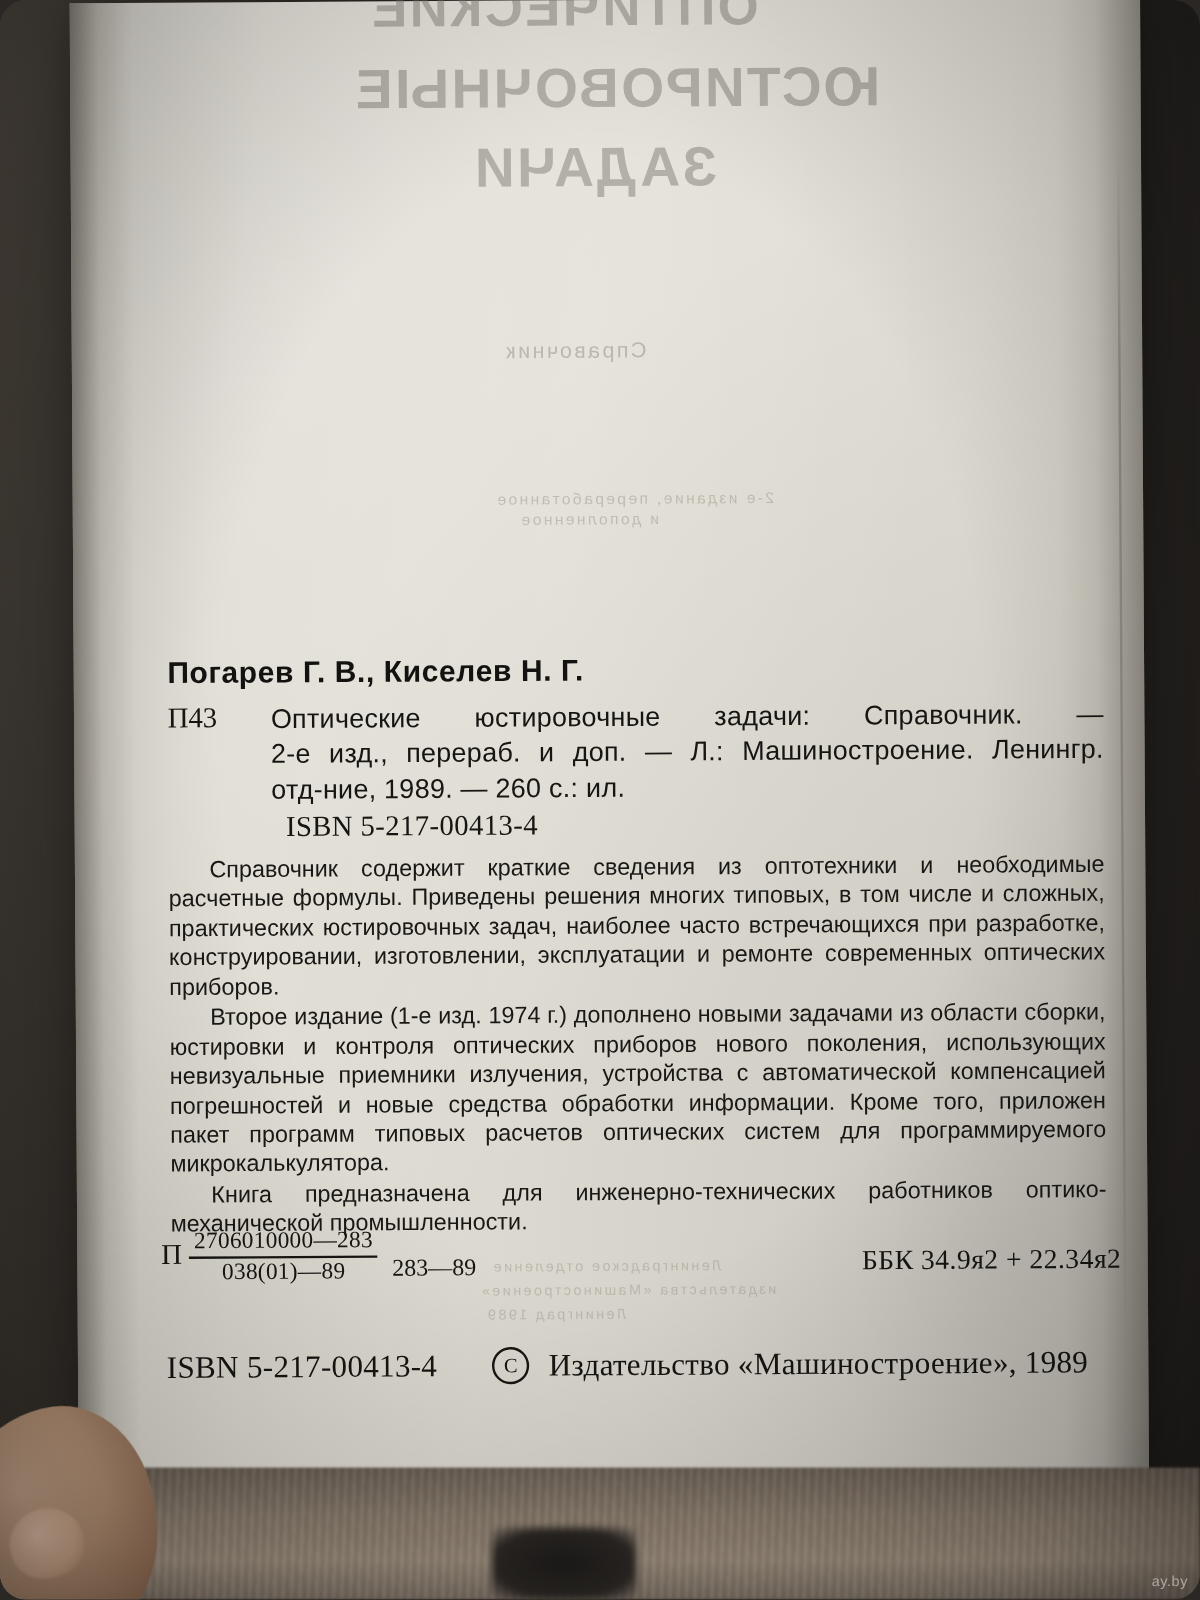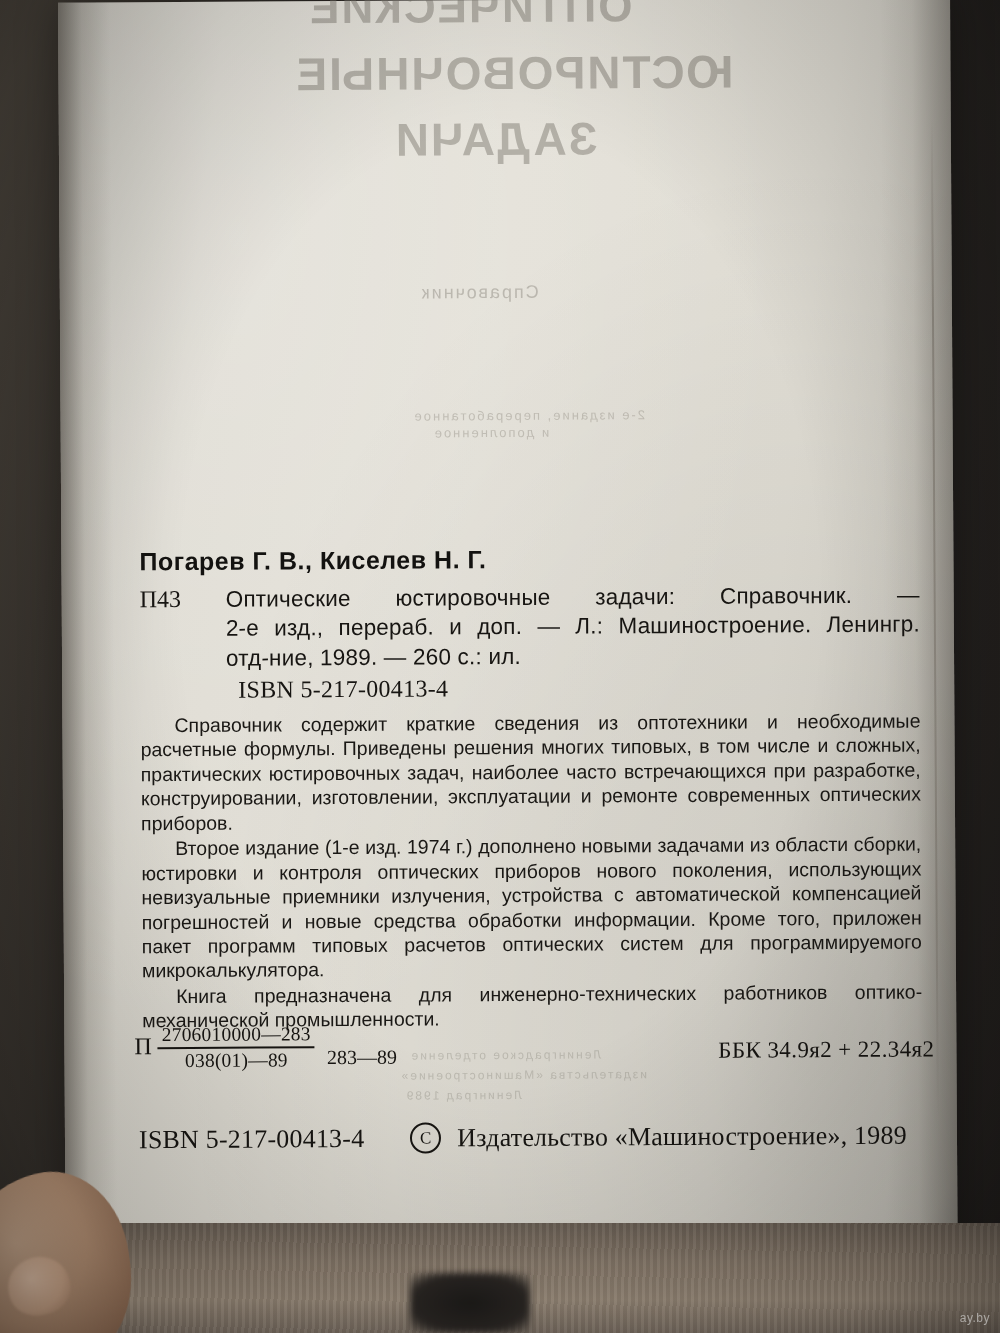--- a/index.html
+++ b/index.html
@@ -13,20 +13,21 @@
     overflow: hidden;
     font-family: "Liberation Serif", serif;
   }
 
   #photo {
     position: relative;
     width: 1000px;
     height: 1333px;
     background: #3a352f;
     overflow: hidden;
+    border-radius: 22px;
   }
 
   
   .bg-dark {
     position: absolute;
     inset: 0;
     background:
       linear-gradient(100deg, #4a443c 0%, #3b3630 12%, #2e2a26 28%, #272421 60%, #221f1d 100%);
   }
 

